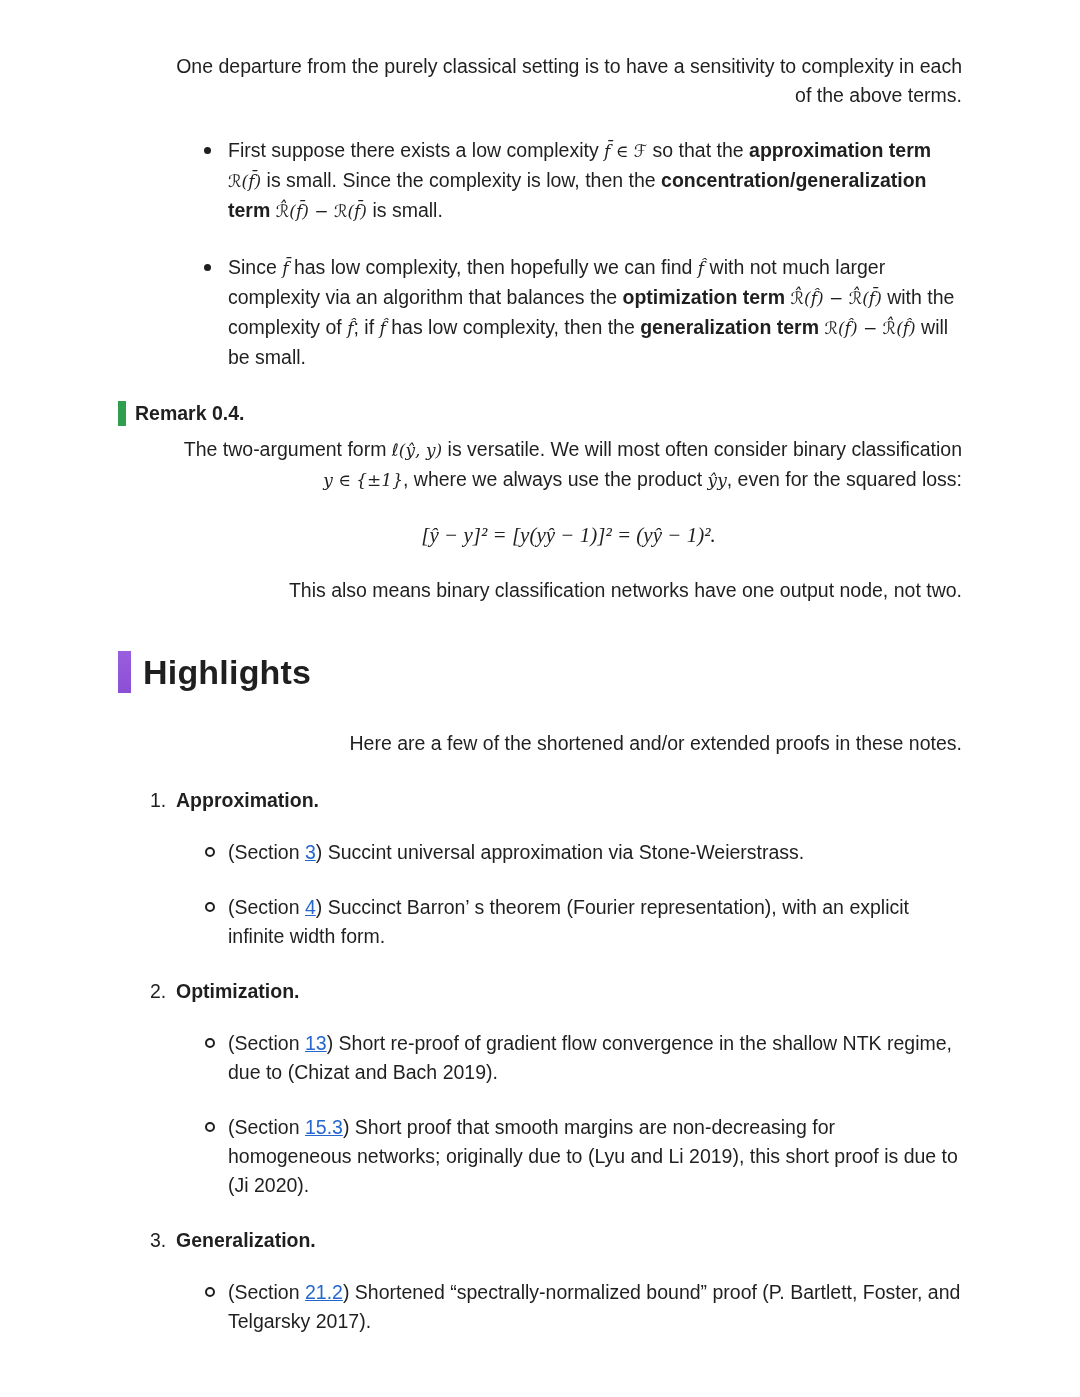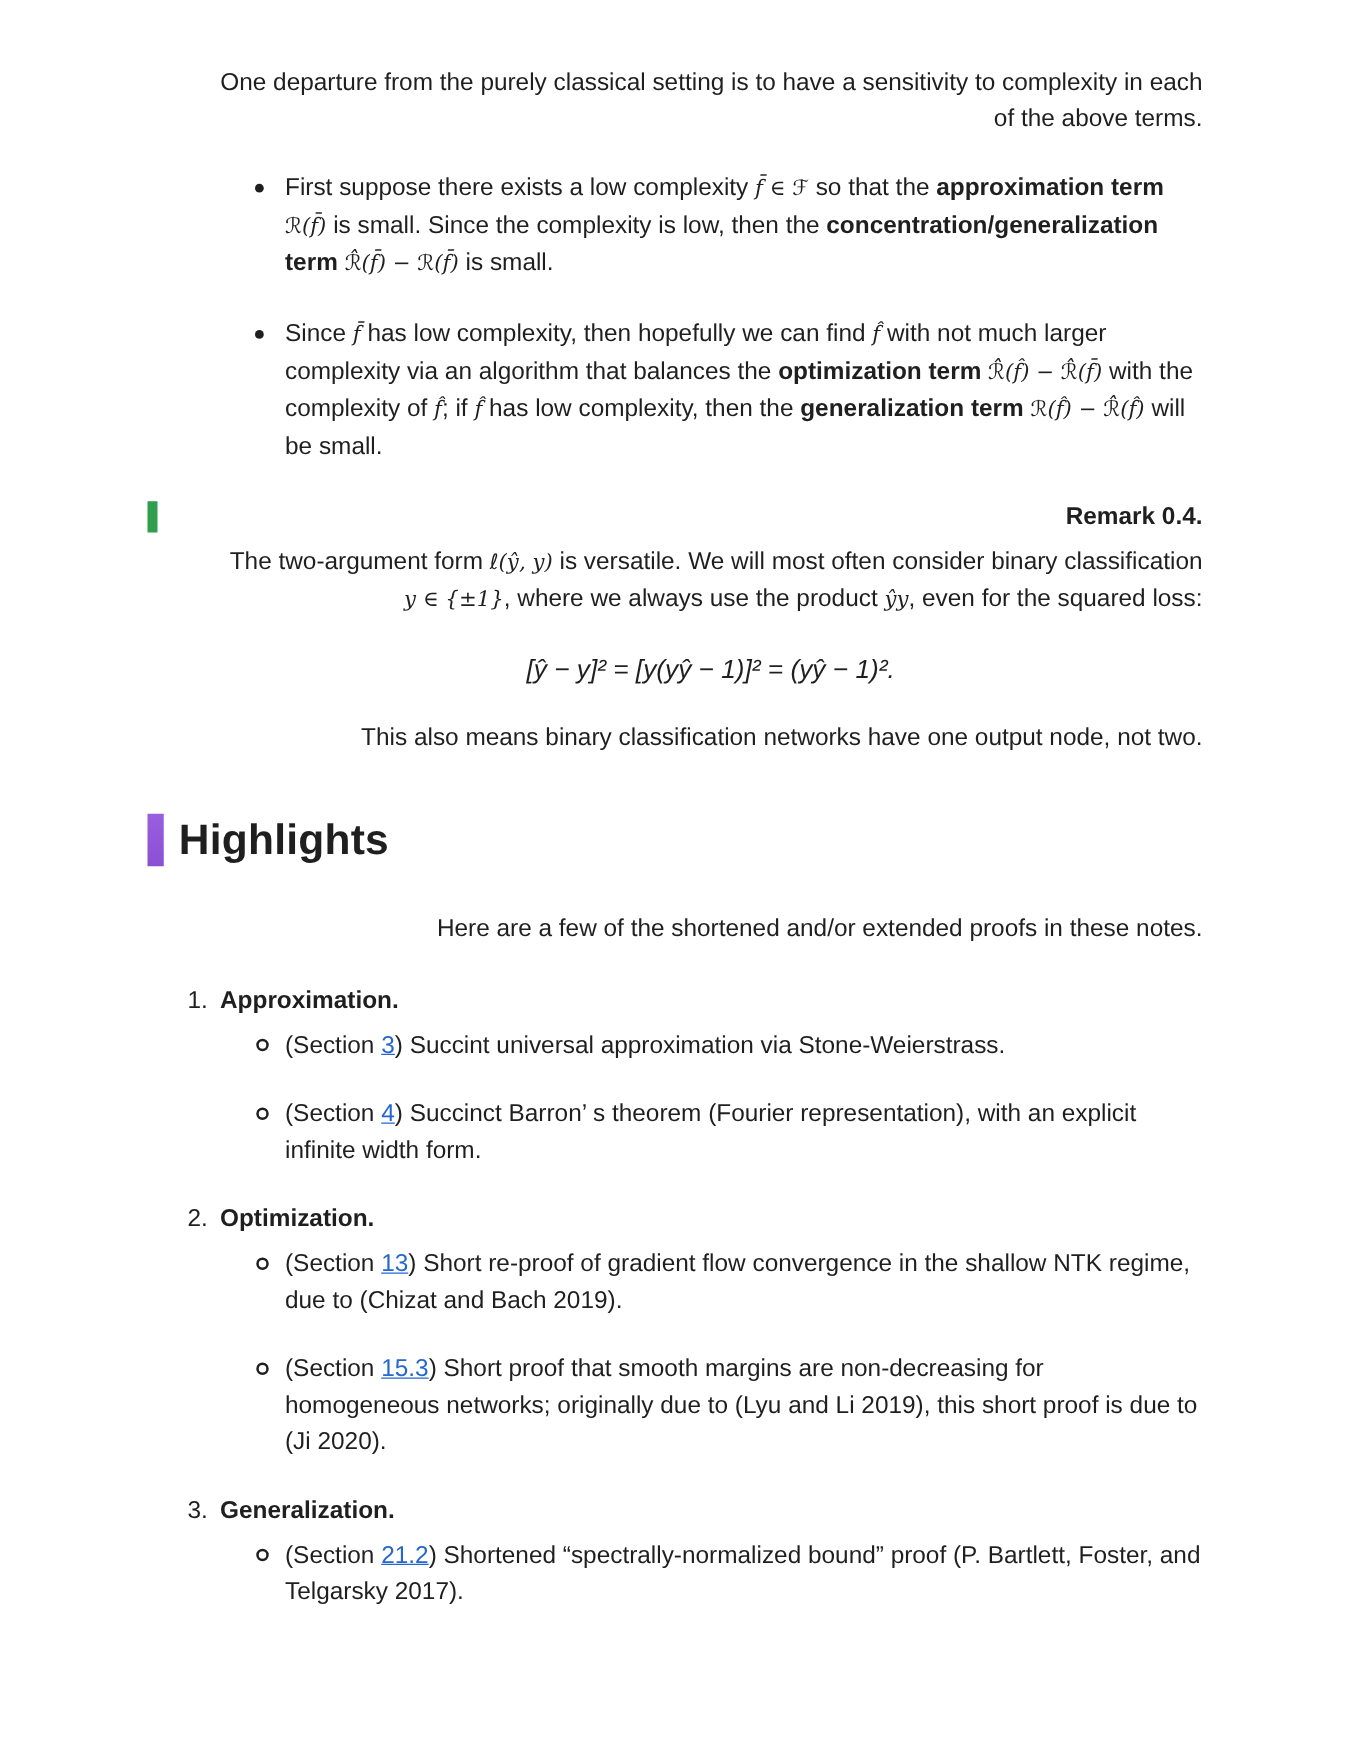--- a/index.html
+++ b/index.html
@@ -42,33 +42,33 @@
     left: -24px;
     top: 11px;
     width: 7px;
     height: 7px;
     border-radius: 50%;
     background: var(--text);
   }
 
   
   .remark { margin-top: 12px; }
-  .remark-head { display: flex; align-items: center; margin-left: -2px; justify-content: space-between; }
+  .remark-head { display: flex; align-items: center; margin-left: -2px; }
   .vbar { flex: 0 0 auto; display: inline-block; }
   .vbar.green {
     width: 8px; height: 25px;
     background: var(--remark-bar);
     margin-right: 9px;
   }
   .remark-title { font-weight: 700; }
   .remark-body { margin-top: 7px; }
   .equation {
     margin: 26px 0 26px 55px;
     text-align: center;
-    font-family: Liberation Sans, sans-serif;
+    font-family: Liberation Serif, serif;
     font-style: italic;
     font-size: 21px;
   }
   .remark-after { margin-top: 4px; }
 
   
   .highlights-head { display: flex; align-items: flex-end; margin: 46px 0 0 -2px; }
   .vbar.purple {
     width: 13px; height: 42px;
     background: linear-gradient(180deg, #9a5fe0 0%, var(--highlights-bar) 100%);
@@ -81,21 +81,21 @@
     font-weight: 700;
     letter-spacing: 0.2px;
   }
   .lead { margin-top: 36px; }
 
   ol.hl { list-style: none; margin: 28px 0 0 0; padding: 0 0 0 30px; }
   ol.hl > li { margin-bottom: 26px; }
   .hl-head { display: flex; }
   .num { display: inline-block; min-width: 26px; }
 
-  ul.sub { list-style: none; margin: 7px 0 0 0; padding: 0 0 0 78px; }
+  ul.sub { list-style: none; margin: 23px 0 0 0; padding: 0 0 0 78px; }
   ul.sub > li { position: relative; margin-bottom: 26px; }
   .marker-circ {
     position: absolute;
     left: -23px;
     top: 9px;
     width: 10px;
     height: 10px;
     border: 2px solid var(--text);
     border-radius: 50%;
     background: transparent;

